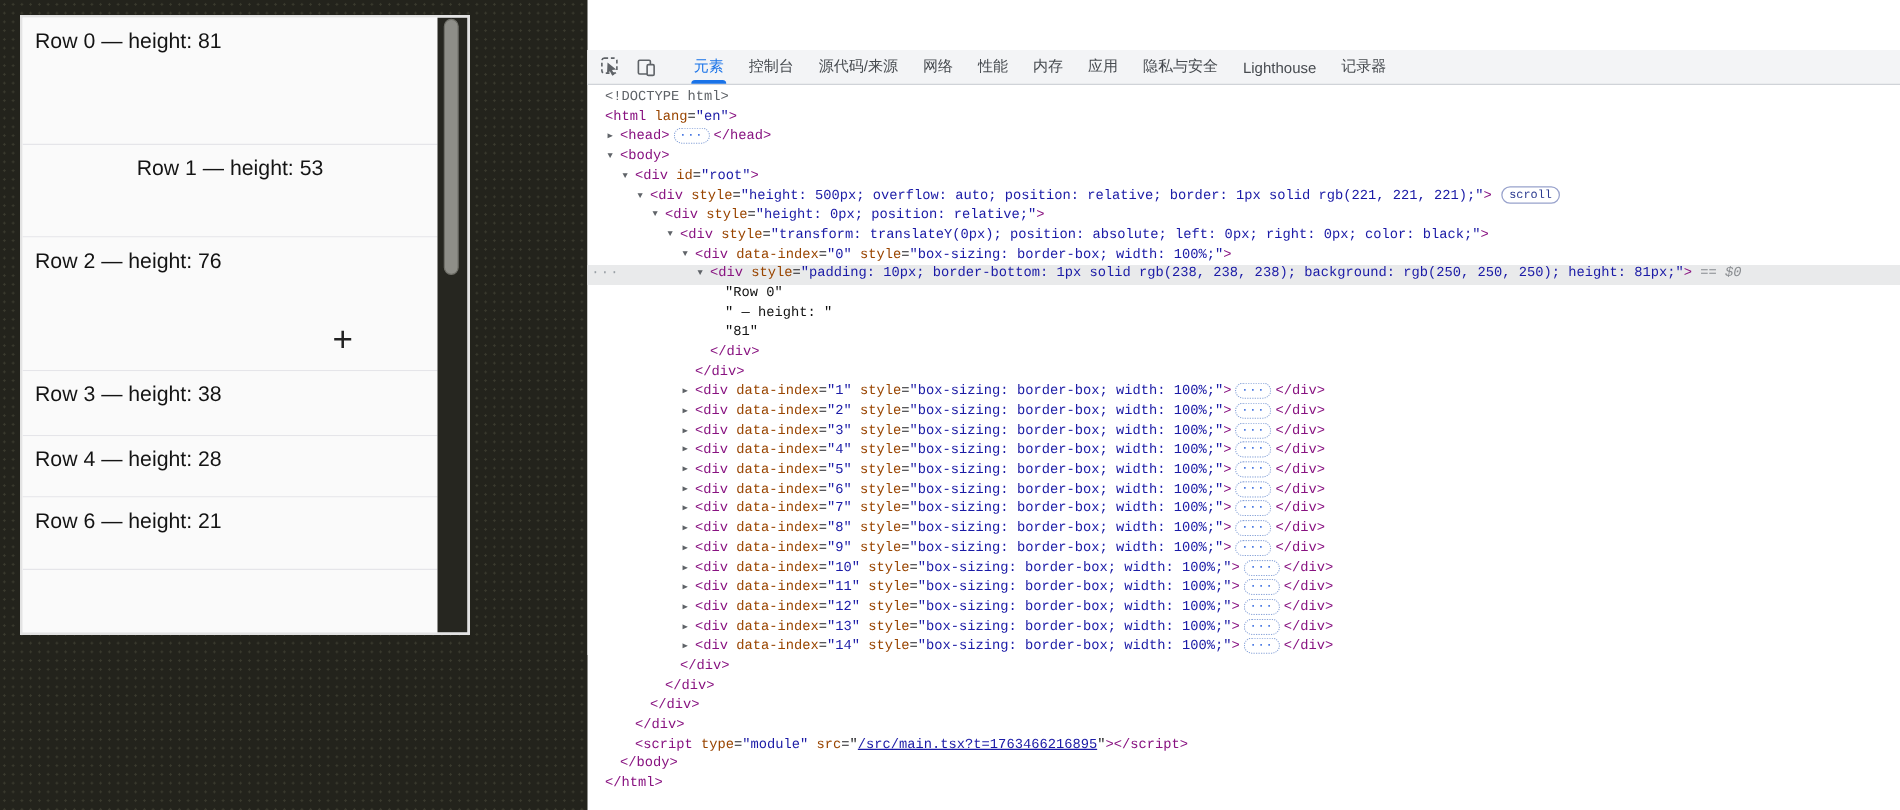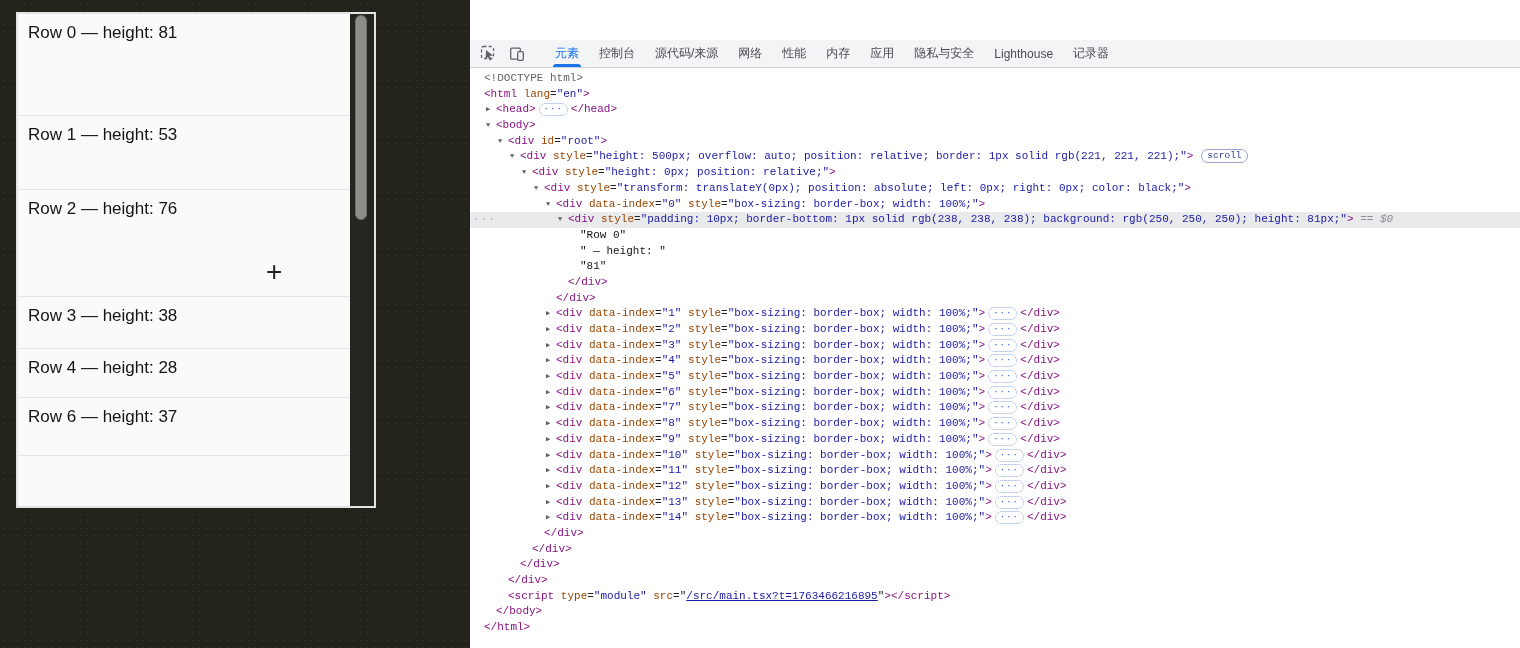--- a/index.html
+++ b/index.html
@@ -57,25 +57,25 @@
   .watermark{position:absolute;right:14px;bottom:12px;font-size:23px;color:#ffffff;
        letter-spacing:1px;text-shadow:0 0 1px #c8c8c8,1px 2px 3px rgba(110,110,110,.85);}
 </style>
 </head>
 <body>
 
 <div class="page">
   <div class="list-container">
     <div>
         <div class="row" style="height: 102px;">Row 0 — height: 81</div>
-        <div class="row" style="height: 74px;">Row 1 — height: 53</div>
+        <div class="row" style="height: 74px; text-align: center;">Row 1 — height: 53</div>
         <div class="row" style="height: 107px;">Row 2 — height: 76</div>
         <div class="row" style="height: 52px;">Row 3 — height: 38</div>
         <div class="row" style="height: 49px;">Row 4 — height: 28</div>
-        <div class="row" style="height: 58px;">Row 6 — height: 37</div>
+        <div class="row" style="height: 58px;">Row 6 — height: 21</div>
       </div>
     <div class="scroll-track">
       <div class="scroll-thumb"></div>
     </div>
   </div>
   <div class="crosshair">+</div>
 </div>
 
 <div class="devtools">
   <div class="tabbar">

